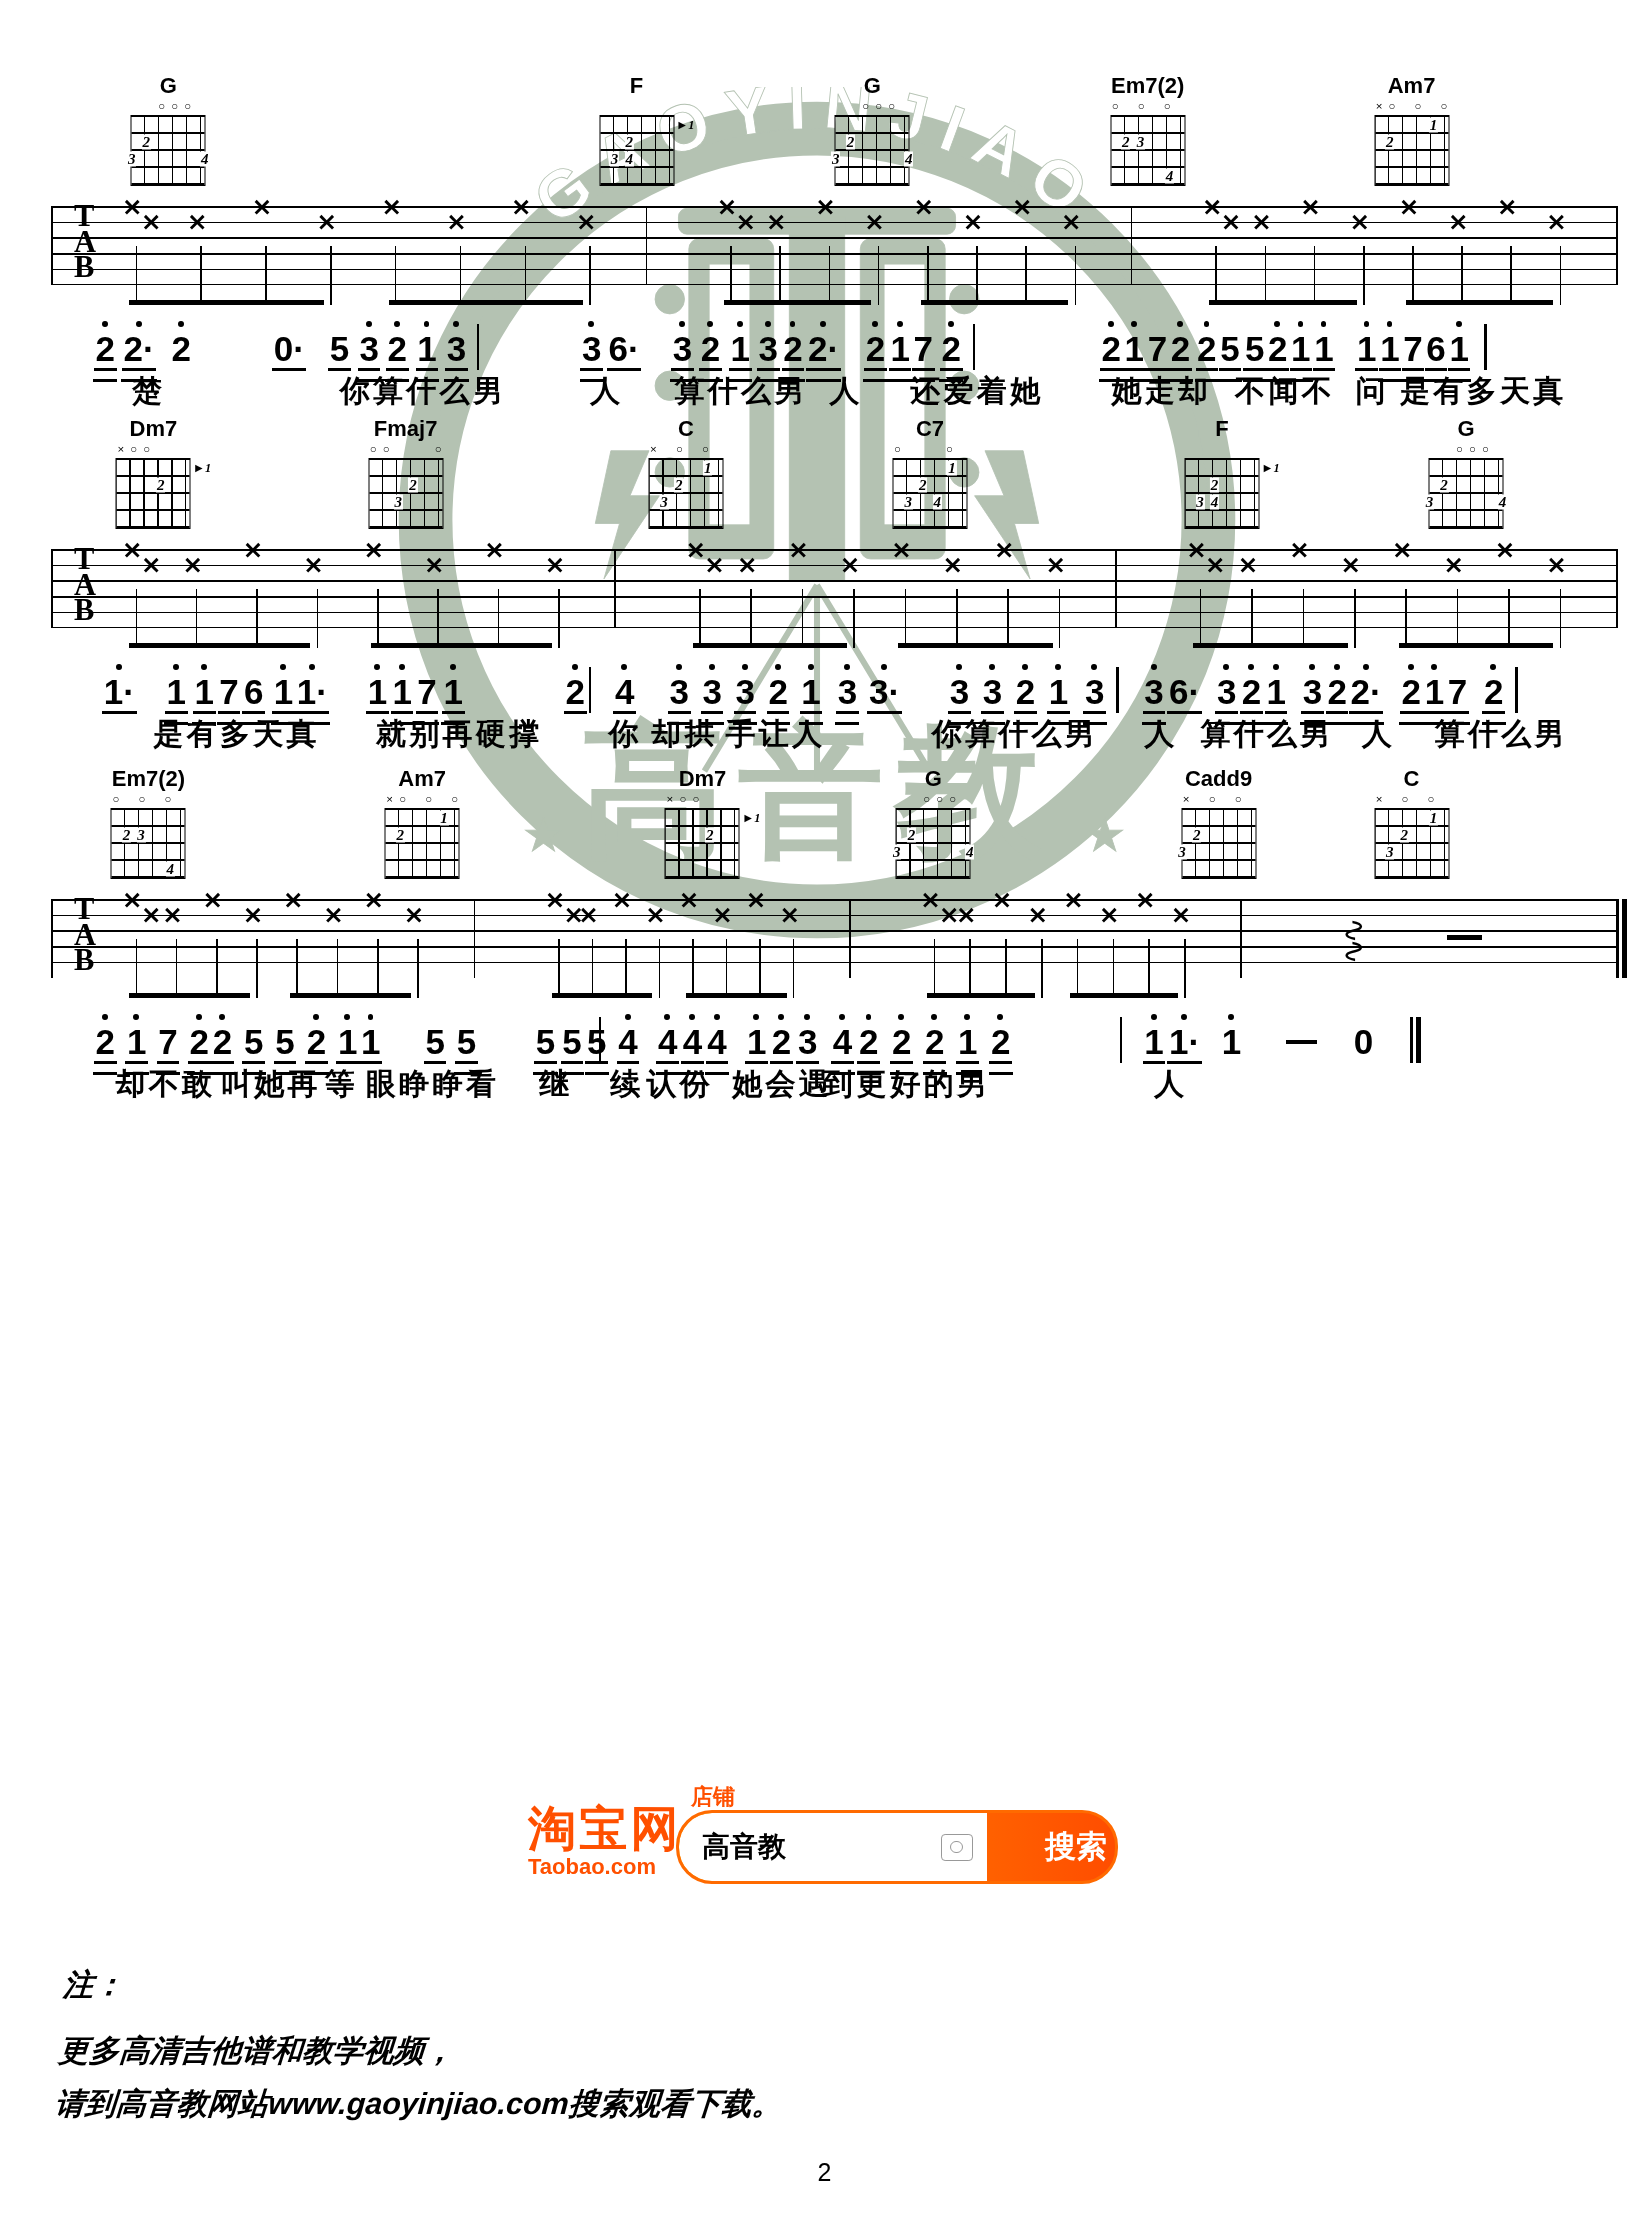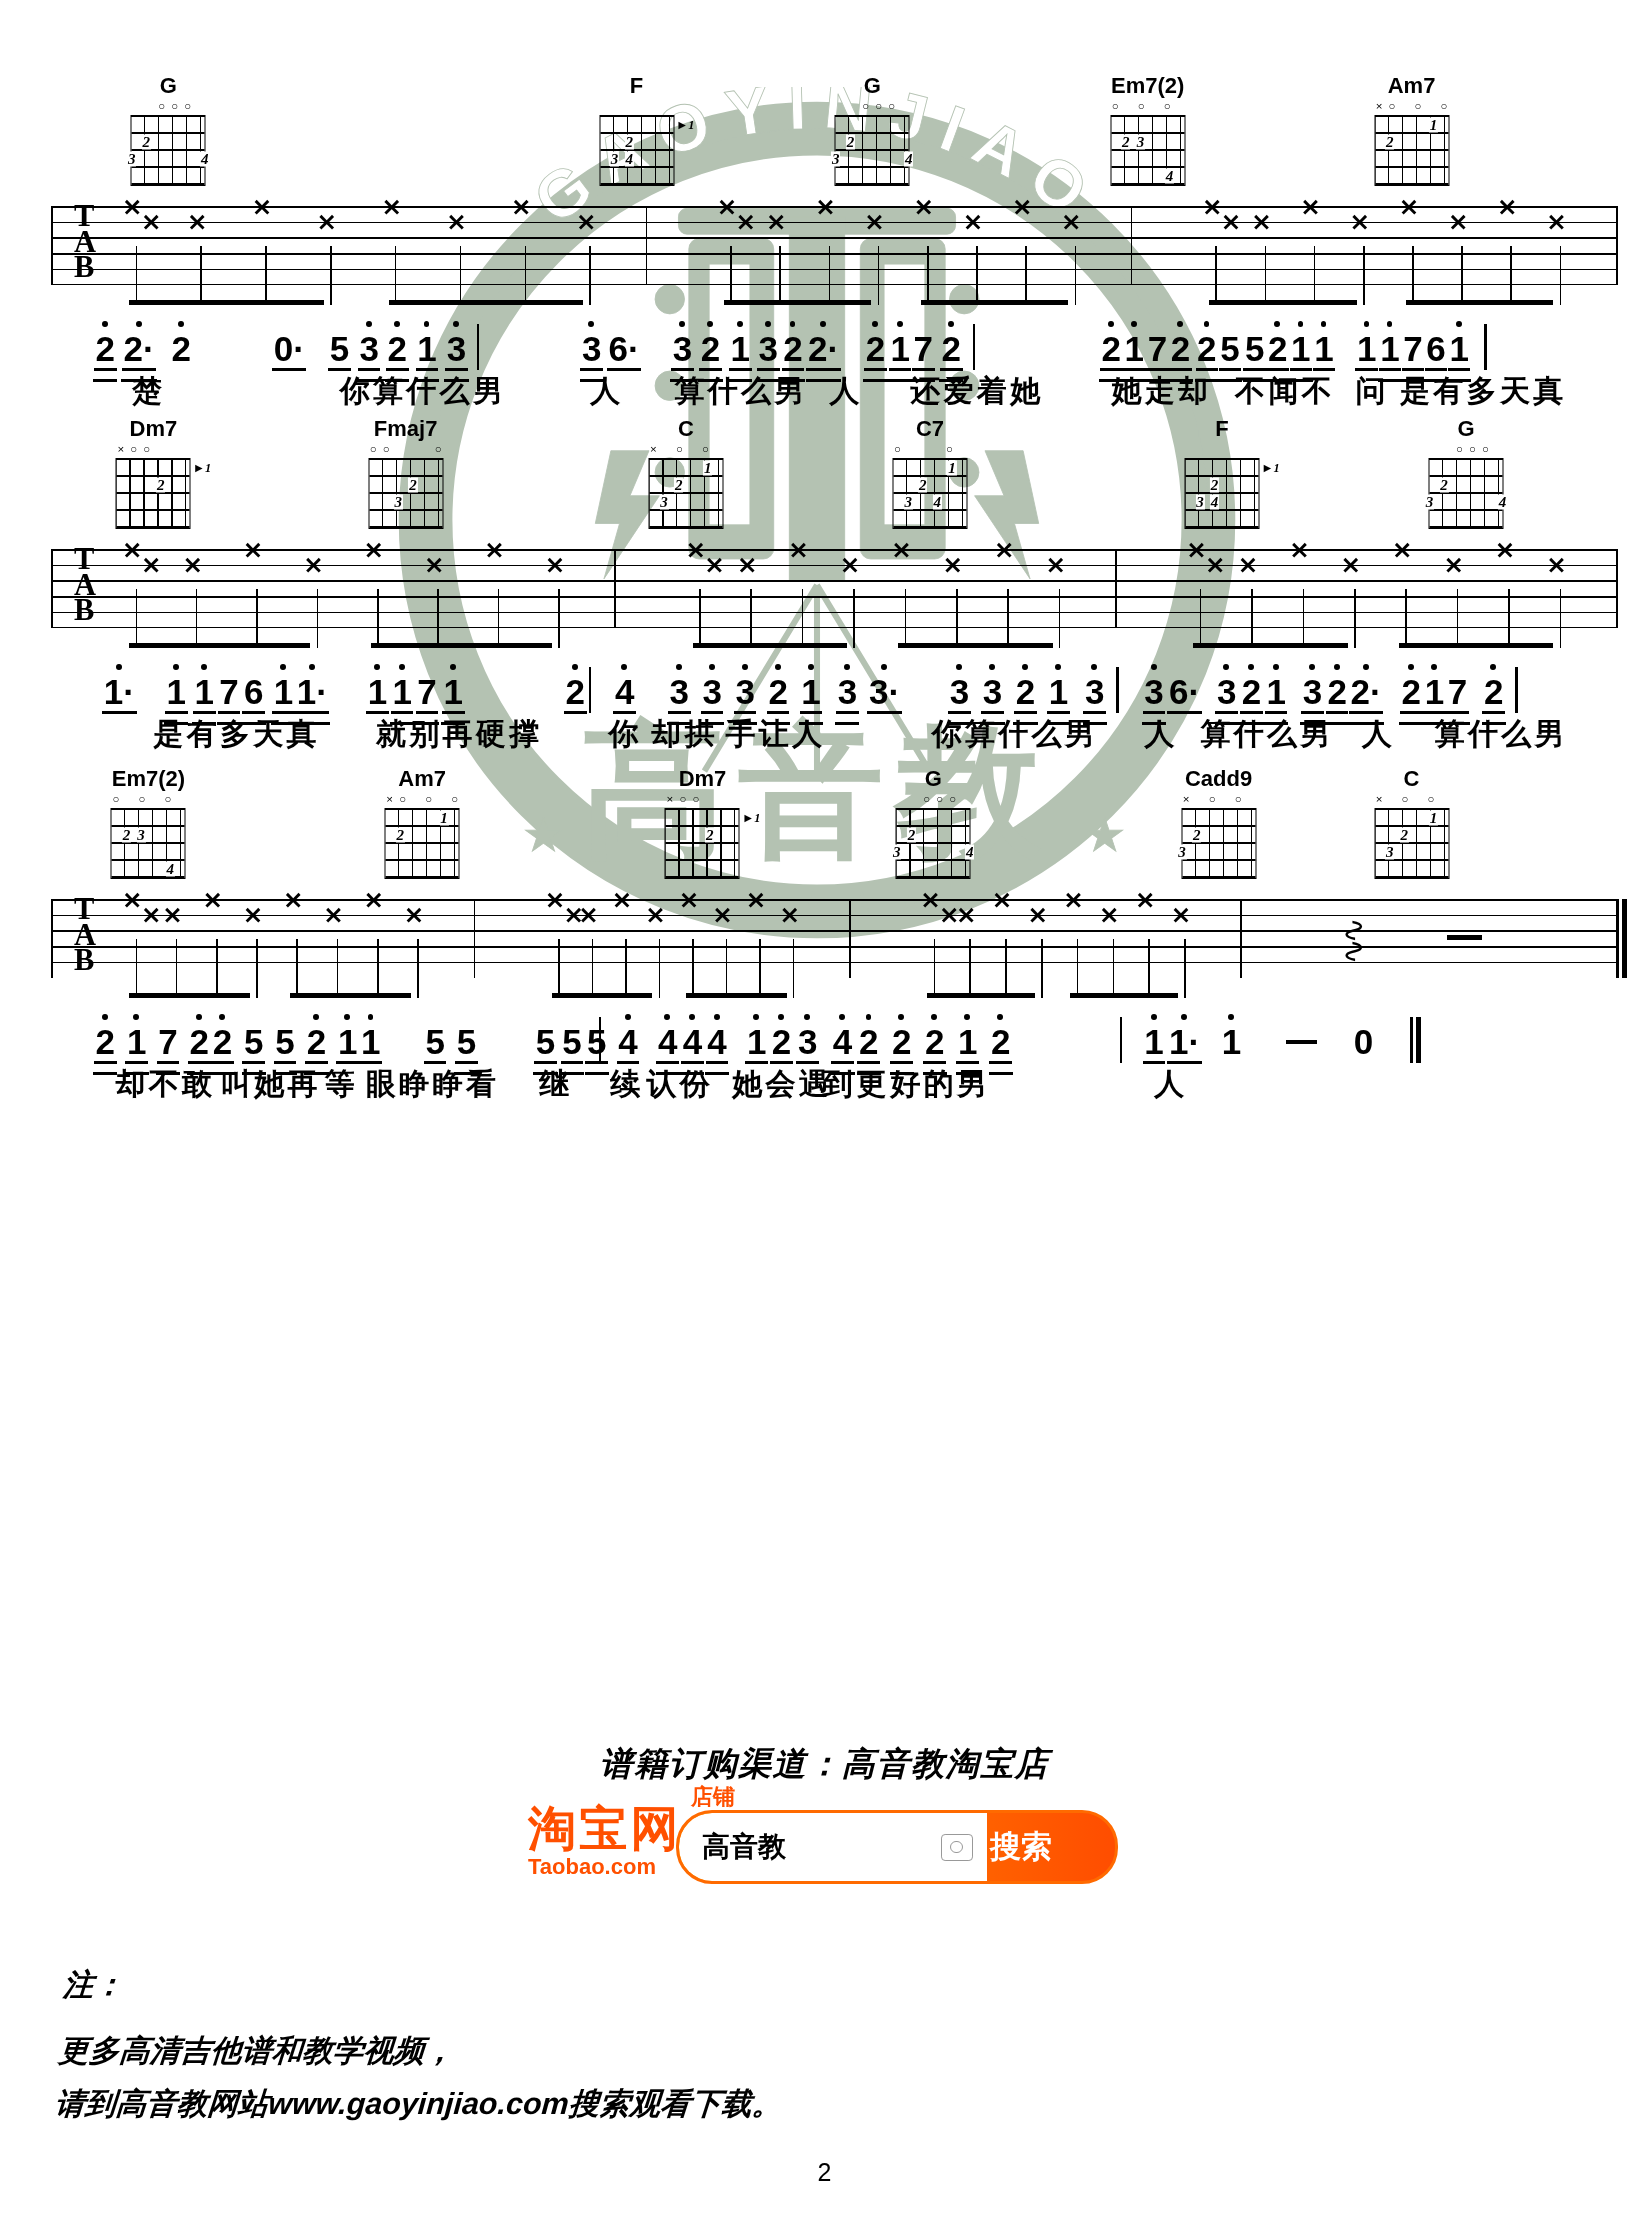--- a/index.html
+++ b/index.html
@@ -51,21 +51,21 @@
   .tlogo{position:absolute;left:528px;top:5px;cursor:pointer}
   .tcn{font-weight:900;font-size:48px;color:#ff5000;letter-spacing:3.3px;line-height:1.1}
   .ten{font-weight:700;font-size:22px;color:#ff5000;line-height:1}
   .shoptab{position:absolute;left:691px;top:-16.5px;color:#ff5000;font-weight:700;font-size:22px}
   .sbox{position:absolute;left:676px;top:11.5px;width:436px;height:68px;border:3.3px solid #ff6a00;
     border-radius:36px;background:linear-gradient(90deg,#ff9000,#ff4d00);overflow:hidden}
   .sinput{position:absolute;left:0;top:0;width:285px;height:68px;border:0;background:#fff;
     font:700 28px "Liberation Sans","DejaVu Sans",sans-serif;padding:0 0 0 23px;outline:none;border-radius:33px 0 0 33px}
   .cam{position:absolute;right:142px;top:21.4px;width:30px;height:25px;border:1.6px solid #999;border-radius:4.1px;background:#fff}
   .cam::after{content:"";position:absolute;left:50%;top:50%;width:10.7px;height:10.7px;margin:-6.6px 0 0 -6.6px;border:1.6px solid #999;border-radius:50%}
-  .sbtn{position:absolute;right:0;top:0;width:125px;height:68px;color:#fff;text-align:left;
+  .sbtn{position:absolute;right:8px;top:0;width:125px;height:68px;color:#fff;text-align:right;
     font:700 31px/68px "Liberation Serif",serif;cursor:pointer}
   .noteblk{position:absolute;left:59px;top:1965px;z-index:1;
     font:italic 700 30.5px "Liberation Sans","DejaVu Sans",sans-serif;transform:skewX(-4deg)}
   .noteblk .nt{margin-bottom:25px}
   .noteblk .nl{margin-bottom:11.5px}
   .pagenum{position:absolute;left:0;top:2158px;width:100%;text-align:center;font-size:25px;z-index:1}
 </style>
 </head>
 <body>
 
@@ -734,21 +734,20 @@
           <span class="lyr" style="left: 37%;">续</span>
           <span class="lyr" style="left: 39.2%;">认份</span>
           <span class="lyr" style="left: 44.4%;">她会遇</span>
           <span class="lyr" style="left: 49.9%;">到更</span>
           <span class="lyr" style="left: 54%;">好的男</span>
           <span class="lyr" style="left: 70%;">人</span>
         </div>
       </div>
     </div>
 
-  <div class="fhead">谱籍订购渠道：高音教淘宝店</div>
 
   <div class="taobao">
     <div class="tlogo">
       <div class="tcn">淘宝网</div>
       <div class="ten">Taobao.com</div>
     </div>
     <div class="shoptab">店铺</div>
     <div class="sbox">
       <input class="sinput" readonly="" value="高音教" style="">
       <span class="cam"></span>

